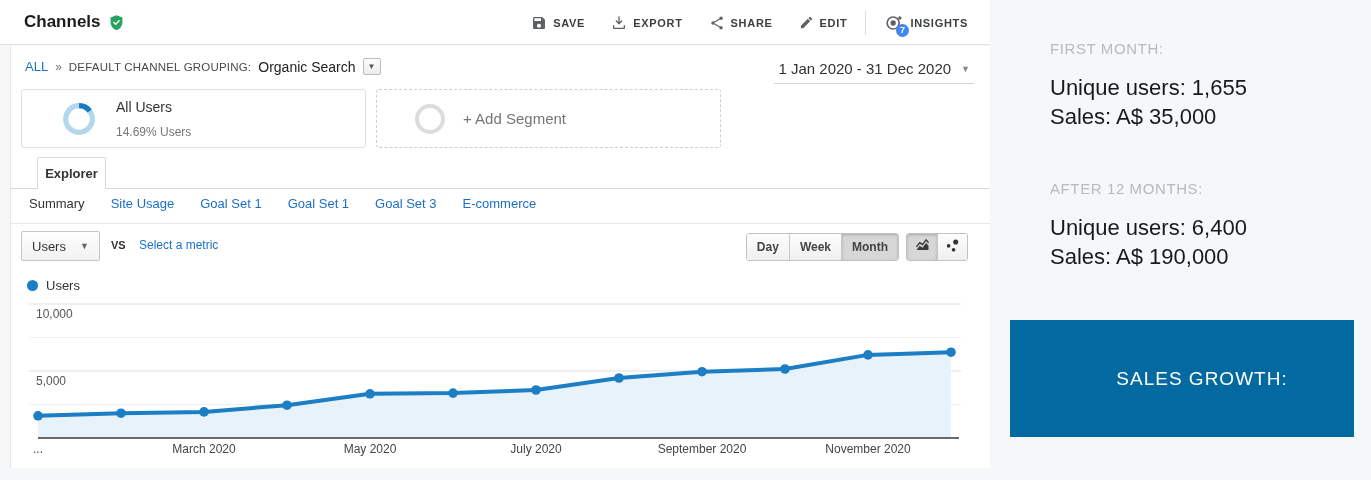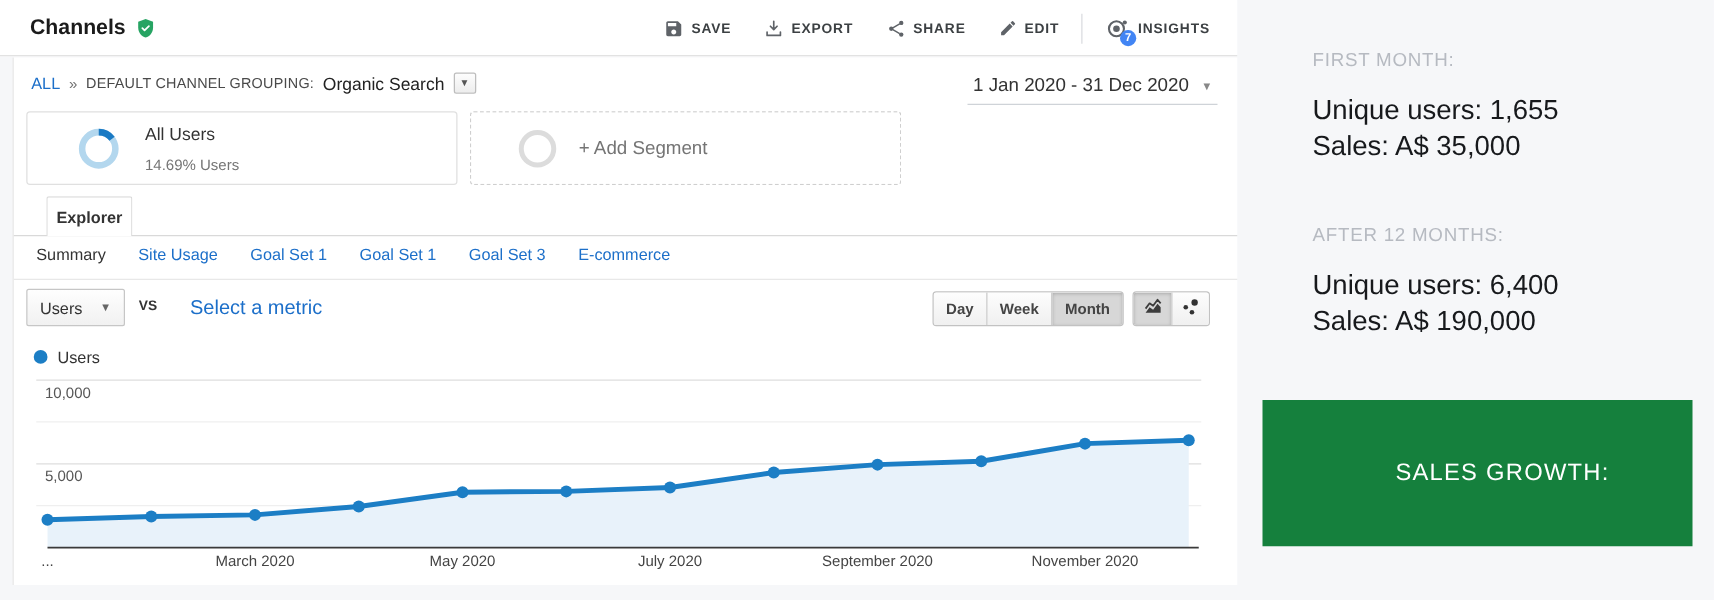--- a/index.html
+++ b/index.html
@@ -51,21 +51,21 @@
   .subtab.active { color:#333; cursor:default; }
   .subtabs-line { position:absolute; left:0; right:0; top:177px; border-bottom:1px solid #e8e8e8; }
 
   
   .metric-bar { position:absolute; left:0; right:0; top:184px; height:34px; }
   .metric-select { position:absolute; left:10px; top:1px; height:30px; display:flex; align-items:center; gap:14px; padding:0 10px;
                    border:1px solid #c6c6c6; border-radius:2px; background:linear-gradient(#fefefe,#f1f1f1); cursor:pointer;
                    font-size:13px; color:#333; }
   .metric-caret { font-size:9px; color:#666; }
   .vs-label { position:absolute; left:100px; top:9px; font-size:11px; font-weight:bold; color:#333; }
-  .select-metric { position:absolute; left:128px; top:8px; font-size:16px; color:#1c6fc9; text-decoration:none;margin-left:13px; }
+  .select-metric { position:absolute; left:128px; top:8px; font-size:12px; color:#1c6fc9; text-decoration:none; }
 
   .granularity { position:absolute; right:91px; top:3px; display:flex; border:1px solid #c2c2c2; border-radius:3px; overflow:hidden; }
   .gran-btn { height:26px; padding:0 10px; border:none; border-left:1px solid #c9c9c9; background:linear-gradient(#fdfdfd,#f0f0f0);
               font-family:"Liberation Sans",sans-serif; font-size:12px; font-weight:bold; color:#444; cursor:pointer; }
   .gran-btn:first-child { border-left:none; }
   .gran-btn.active { background:#d7d7d7; box-shadow:inset 0 1px 3px rgba(0,0,0,.22); }
   .chart-toggles { position:absolute; right:22px; top:3px; display:flex; border:1px solid #c2c2c2; border-radius:3px; overflow:hidden; }
   .toggle-btn { width:30px; height:26px; border:none; border-left:1px solid #c9c9c9; background:linear-gradient(#fdfdfd,#f0f0f0);
                 display:flex; align-items:center; justify-content:center; cursor:pointer; }
   .toggle-btn:first-child { border-left:none; }
@@ -272,16 +272,16 @@
   <div class="stat-section first">
     <div class="stat-heading">FIRST MONTH:</div>
     <div class="stat-line">Unique users: 1,655</div>
     <div class="stat-line">Sales: A$ 35,000</div>
   </div>
   <div class="stat-section second">
     <div class="stat-heading">AFTER 12 MONTHS:</div>
     <div class="stat-line">Unique users: 6,400</div>
     <div class="stat-line">Sales: A$ 190,000</div>
   </div>
-  <div class="growth-box" id="growth-box" style="background: #15803d; padding-left: 40px;">
+  <div class="growth-box" id="growth-box" style="background: #0369a1; padding-left: 40px;">
     <div class="growth-heading">SALES GROWTH:</div>
   </div>
 </div>
 
 </body></html>

